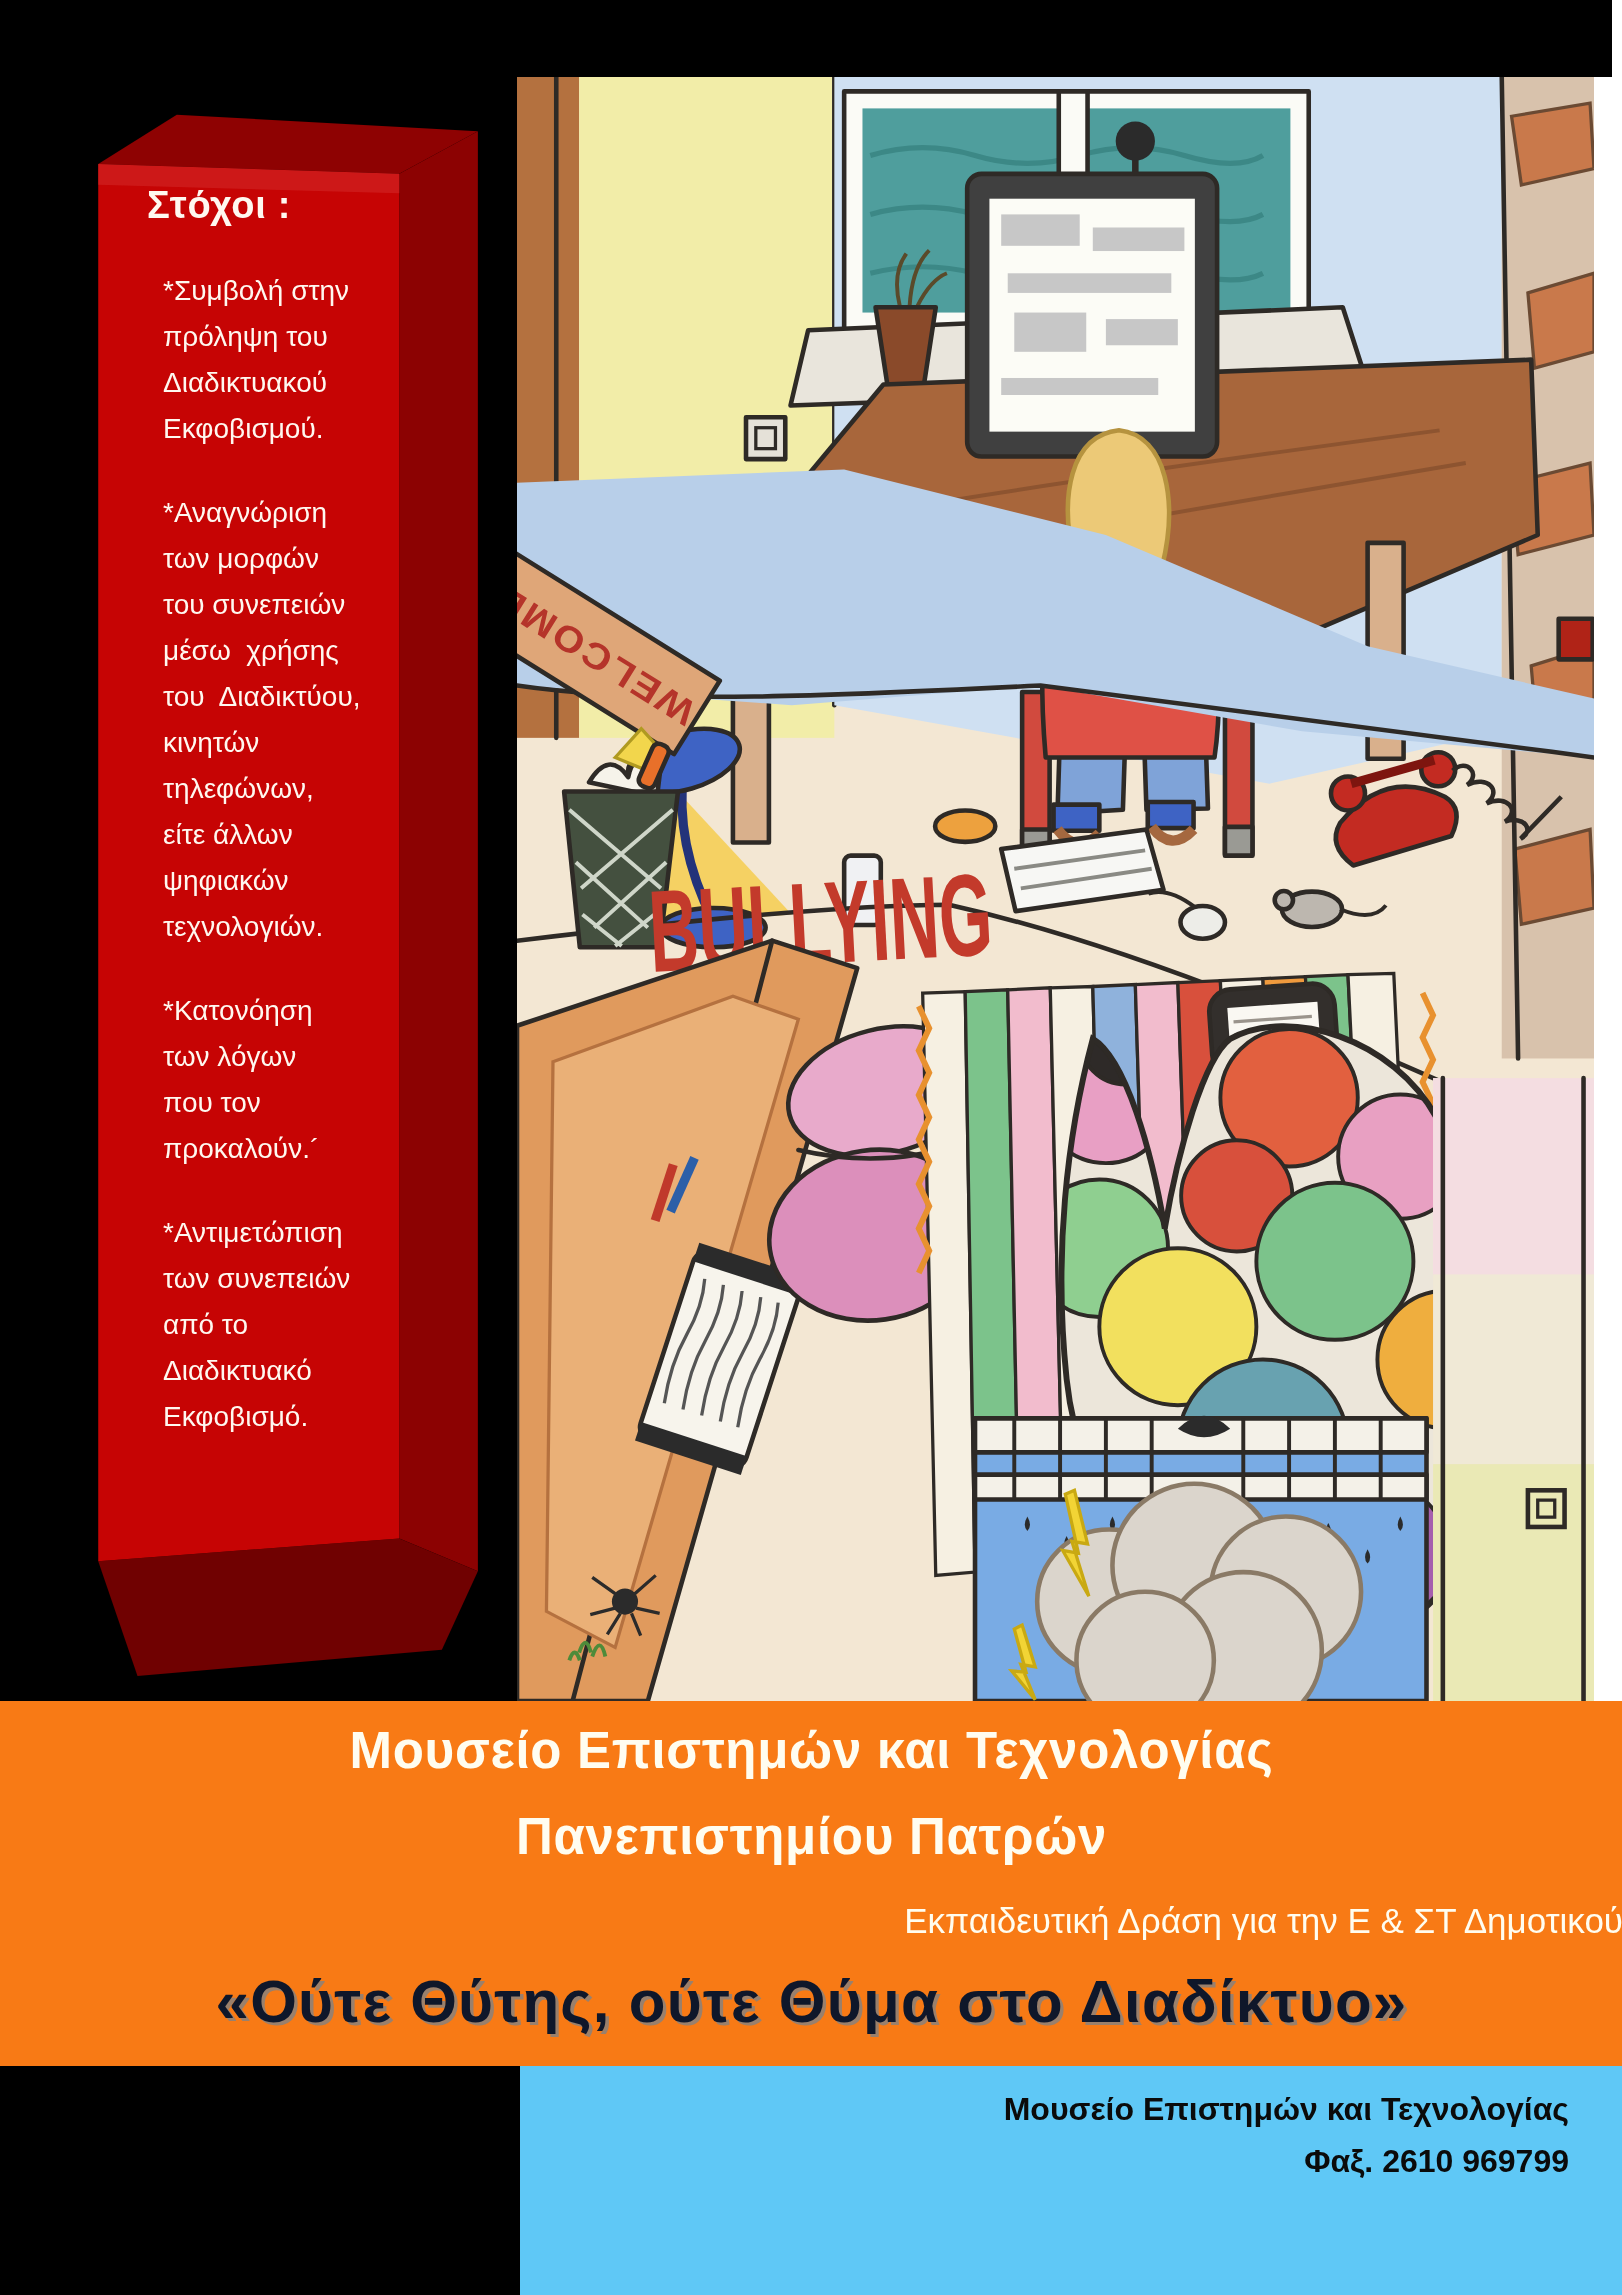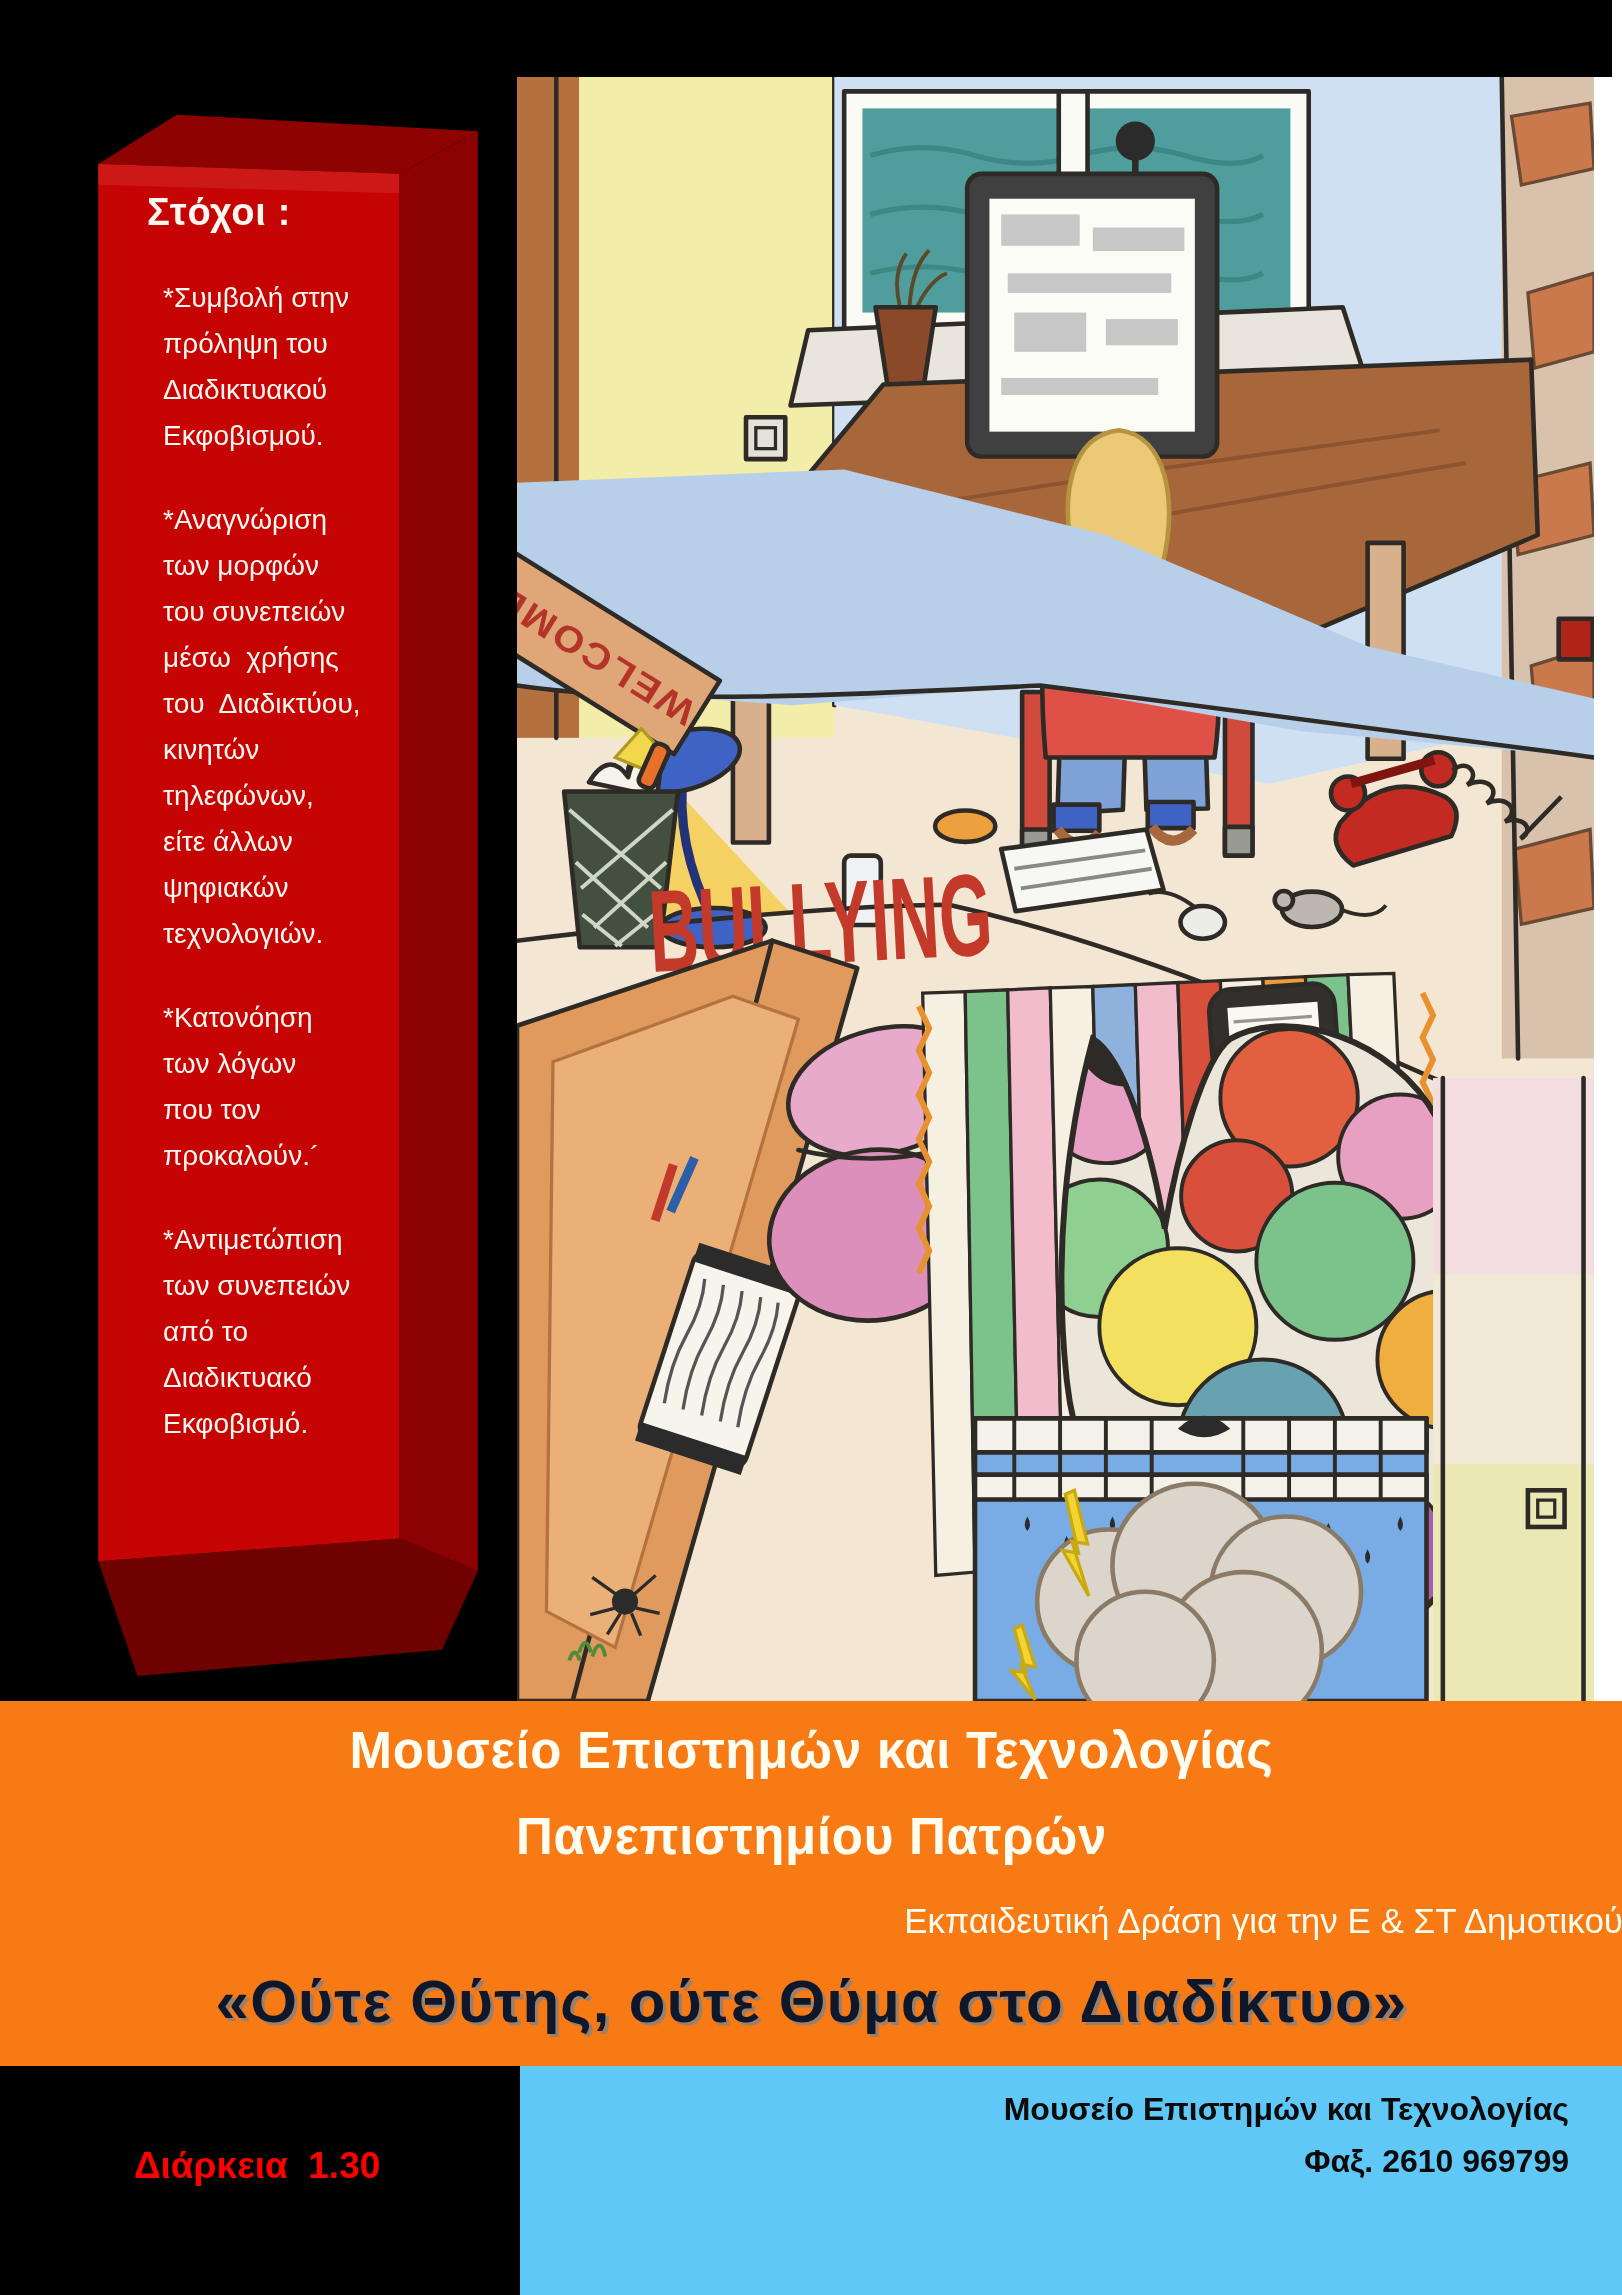--- a/index.html
+++ b/index.html
@@ -2,21 +2,21 @@
 <html style="font-size:10.5px"><head>
 <meta charset="utf-8">
 <style>
   html,body{margin:0;padding:0;background:#000;}
   #poster{position:relative;width:1623px;height:2295px;background:#000;overflow:hidden;
           font-family:"Liberation Sans",sans-serif;}
   .abs{position:absolute;}
 
   
   #goals-text{position:absolute;left:147px;top:175px;width:262px;color:#fff8f0;}
-  #goals-text h2{margin:16px 0 41px 0;font-size:38px;font-weight:bold;letter-spacing:0.7px;}
+  #goals-text h2{margin:9px 0 41px 0;font-size:38px;font-weight:bold;letter-spacing:0.7px;}
   .goal-item{white-space:pre-wrap;font-size:28px;line-height:46px;margin:0 0 38px 16px;}
 
   
   #banner{position:absolute;left:0;top:1701px;width:1623px;height:365px;background:#F87A15;
           text-align:center;color:#FFFDF0;}
   .banner-title{font-size:51px;font-weight:bold;letter-spacing:0.7px;}
   #banner-title-1{padding-top:19.6px;}
   #banner-title-2{padding-top:27.5px;}
   #banner-subtitle{padding-top:35px;font-size:35px;font-weight:normal;text-align:right;}
   #banner-headline{padding-top:26px;font-size:60px;font-weight:bold;color:#0f172a;
@@ -329,22 +329,19 @@
   <div class="abs white-strip" style="left:1594px;top:77px;width:29px;height:1624px"></div>
   <div class="abs white-strip" style="left:1612px;top:0;width:10.5px;height:77px"></div>
 
   <div id="banner">
     <div id="banner-title-1" class="banner-title">Μουσείο Επιστημών και Τεχνολογίας</div>
     <div id="banner-title-2" class="banner-title">Πανεπιστημίου Πατρών</div>
     <div id="banner-subtitle">Εκπαιδευτική Δράση για την Ε &amp; ΣΤ Δημοτικού</div>
     <div id="banner-headline">«Ούτε Θύτης, ούτε Θύμα στο Διαδίκτυο»</div>
   </div>
 
-  <div id="footer-left">
-    <div id="duration">Διάρκεια  1.30</div>
-  </div>
   <div id="footer-right">
     <div class="contact-line">Μουσείο Επιστημών και Τεχνολογίας</div>
     <div class="contact-line">Φαξ. 2610 969799</div>
   </div>
 
 </div>
 
 
 </body></html>

